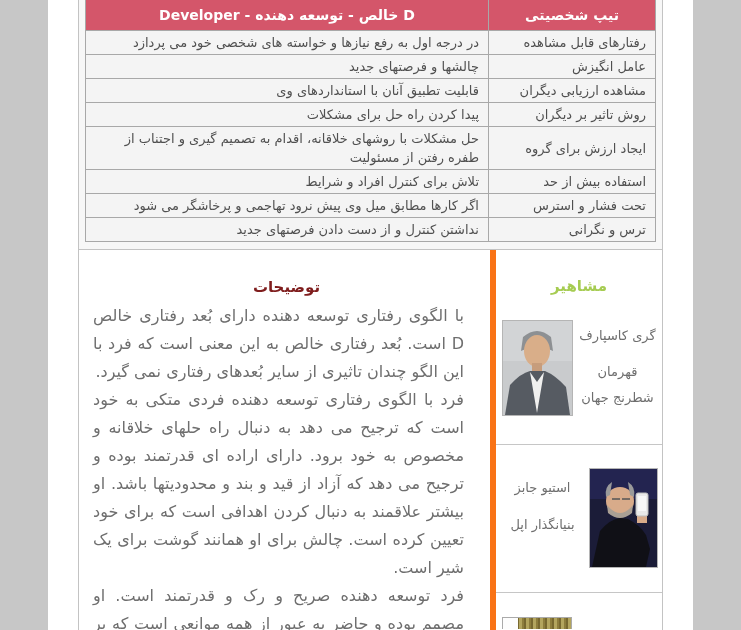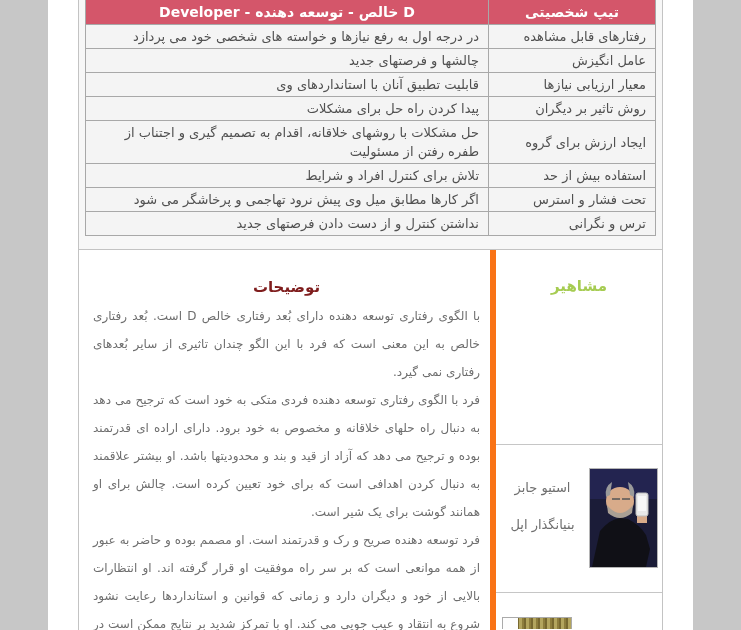--- a/index.html
+++ b/index.html
@@ -37,21 +37,21 @@
     table-layout: fixed;
     margin-top: -1px;
   }
   table.disc col.c-label { width: 167px; }
   table.disc th, table.disc td { border: 1px solid #a8a8a8; }
   table.disc th {
     background: #d4566a;
     color: #ffffff;
     font-size: 14px;
     font-weight: bold;
-    height: 25px;
+    height: 31px;
     text-align: center;
     padding: 0 4px;
   }
   table.disc td {
     background: #f4f4f4;
     color: #505050;
     font-size: 13px;
     height: 24px;
     padding: 2px 9px;
     margin-top: 13px;
@@ -120,23 +120,23 @@
     overflow: hidden;
   }
   .expl-heading {
     color: #7f1d1d;
     font-size: 15px;
     font-weight: bold;
     margin: 28px 0 0 0;
     text-align: center;
   }
   .main p {
-    margin: 6px 0 0 0;
+    margin: 6px 16px 0 0;
     color: #6e6e6e;
-    font-size: 12px;
+    font-size: 16px;
     line-height: 28px;
     text-align: justify;
   }
   .main p + p { margin-top: 0; }
 </style>
 </head>
 <body>
 
 <div class="page">
   <div class="content">
@@ -154,21 +154,21 @@
         </tr>
         <tr>
           <td class="cell-label">رفتارهای قابل مشاهده</td>
           <td class="cell-desc">در درجه اول به رفع نیازها و خواسته های شخصی خود می پردازد</td>
         </tr>
         <tr>
           <td class="cell-label">عامل انگیزش</td>
           <td class="cell-desc">چالشها و فرصتهای جدید</td>
         </tr>
         <tr>
-          <td class="cell-label">معیار ارزیابی نیازها</td>
+          <td class="cell-label">مشاهده ارزیابی دیگران</td>
           <td class="cell-desc">قابلیت تطبیق آنان با استانداردهای وی</td>
         </tr>
         <tr>
           <td class="cell-label">روش تاثیر بر دیگران</td>
           <td class="cell-desc">پیدا کردن راه حل برای مشکلات</td>
         </tr>
         <tr>
           <td class="cell-label">ایجاد ارزش برای گروه</td>
           <td class="cell-desc">حل مشکلات با روشهای خلاقانه، اقدام به تصمیم گیری و اجتناب از طفره رفتن از مسئولیت</td>
         </tr>
@@ -186,20 +186,38 @@
         </tr>
       </tbody>
         </table>
     </div>
 
     <div class="bottom">
 
       <div class="sidebar">
         <div class="celeb-cell cell-1">
           <div class="celebs-heading">مشاهیر</div>
+          <div class="celeb-row row-1">
+            <div class="photo-frame photo-kasparov">
+              <svg width="69" height="94" viewBox="0 0 69 94">
+                <rect x="0" y="0" width="69" height="94" fill="#c9cbcd"></rect>
+                <rect x="0" y="0" width="69" height="40" fill="#d2d4d6"></rect>
+                <path d="M20,16 Q34,4 48,16 L50,30 Q34,22 18,30 Z" fill="#8d9093"></path>
+                <ellipse cx="34" cy="30" rx="13" ry="16" fill="#d9ae89"></ellipse>
+                <rect x="29" y="42" width="10" height="10" fill="#c79d7c"></rect>
+                <path d="M2,94 L7,64 Q18,52 27,50 L42,50 Q52,54 63,66 L67,94 Z" fill="#565b62"></path>
+                <path d="M26,51 L34,64 L42,51 L38,58 L34,62 L30,58 Z" fill="#f0f0ef"></path>
+                <path d="M27,51 L34,92 L41,51 L34,61 Z" fill="#f0f0ef"></path>
+              </svg>
+            </div>
+            <div class="celeb-caption">
+              <div class="celeb-name-1">گری کاسپارف</div>
+              <div class="celeb-role-1">قهرمان شطرنج جهان</div>
+            </div>
+          </div>
         </div>
 
         <div class="celeb-cell cell-2">
           <div class="celeb-row row-2">
             <div class="celeb-caption">
               <div class="celeb-name-2">استیو جابز</div>
               <div class="celeb-role-2">بنیانگذار اپل</div>
             </div>
             <div class="photo-frame photo-jobs">
               <svg width="67" height="98" viewBox="0 0 67 98">

